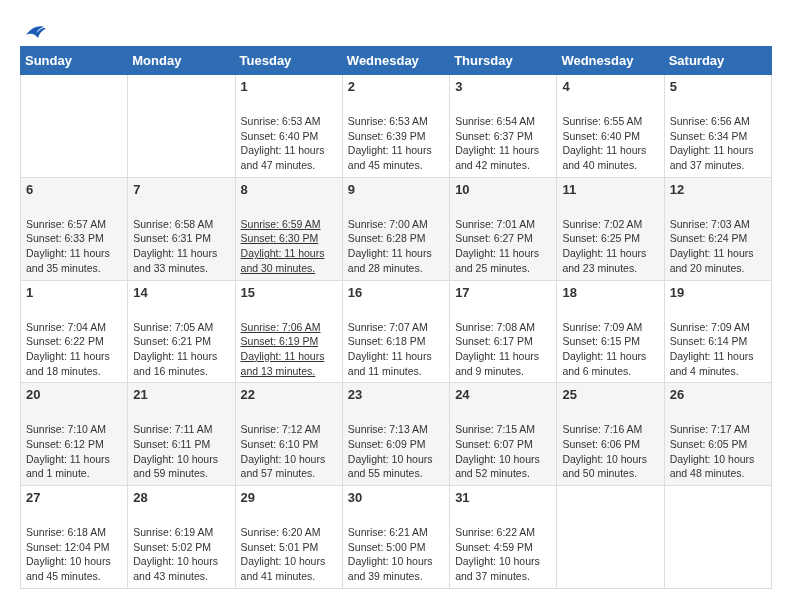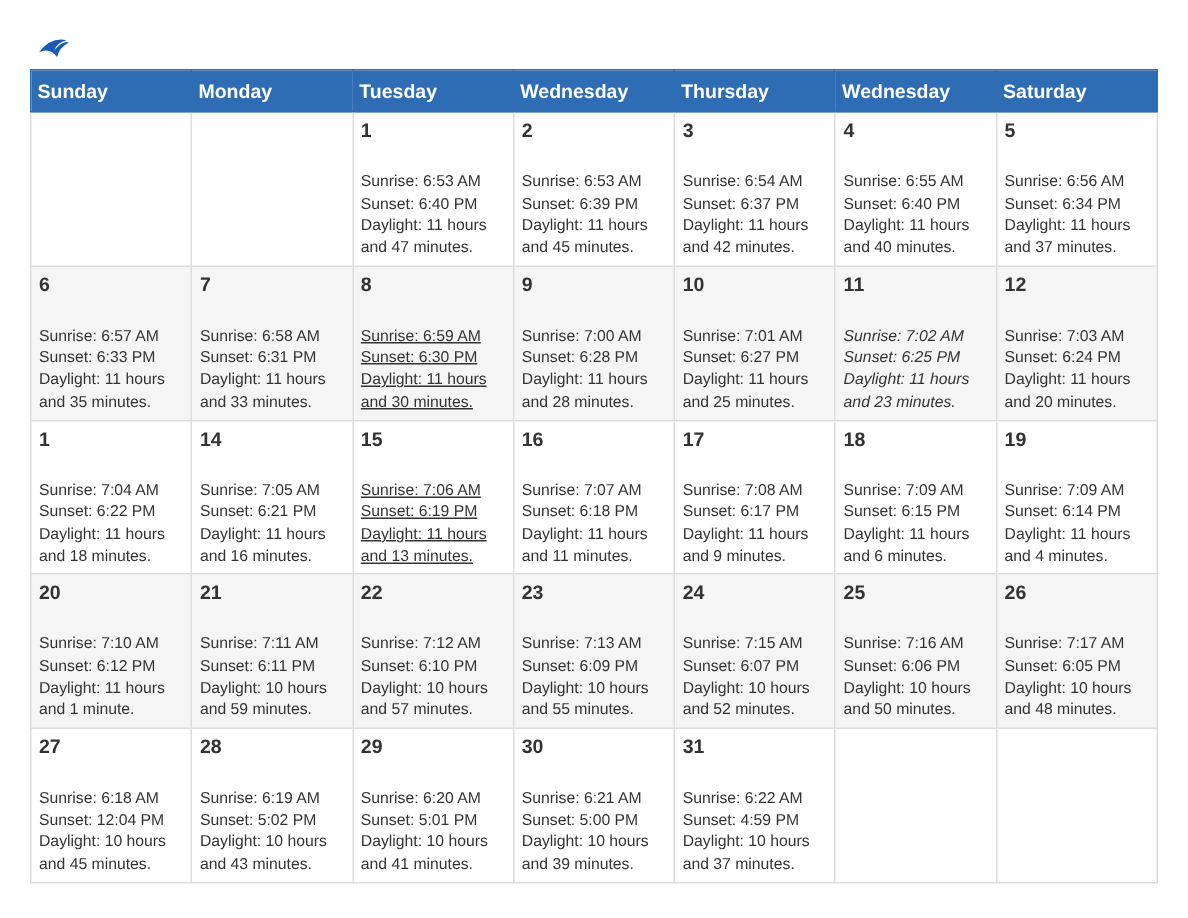--- a/index.html
+++ b/index.html
@@ -190,21 +190,21 @@
 Daylight: 11 hours and 28 minutes.</div>
         </td>
         <td>
           <span class="day-number">10</span>
           <div class="day-detail" style="white-space: pre-line;">Sunrise: 7:01 AM
 Sunset: 6:27 PM
 Daylight: 11 hours and 25 minutes.</div>
         </td>
         <td>
           <span class="day-number">11</span>
-          <div class="day-detail" style="white-space: pre-line; font-style: italic;">Sunrise: 7:02 AM
+          <div class="day-detail" style="white-space: pre-line;">Sunrise: 7:02 AM
 Sunset: 6:25 PM
 Daylight: 11 hours and 23 minutes.</div>
         </td>
         <td>
           <span class="day-number">12</span>
           <div class="day-detail" style="white-space: pre-line;">Sunrise: 7:03 AM
 Sunset: 6:24 PM
 Daylight: 11 hours and 20 minutes.</div>
         </td>
       </tr>

